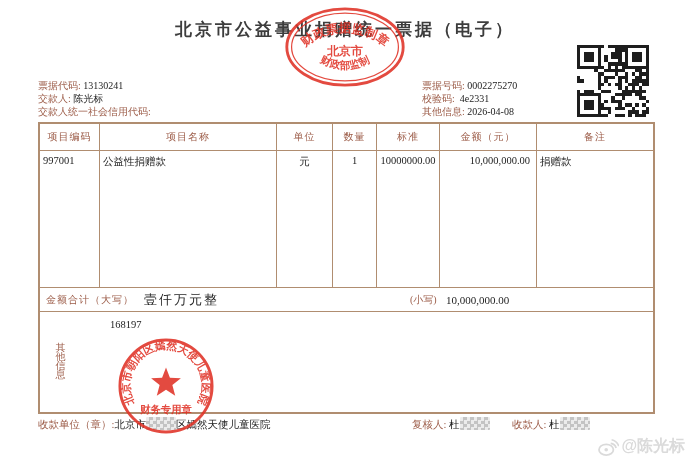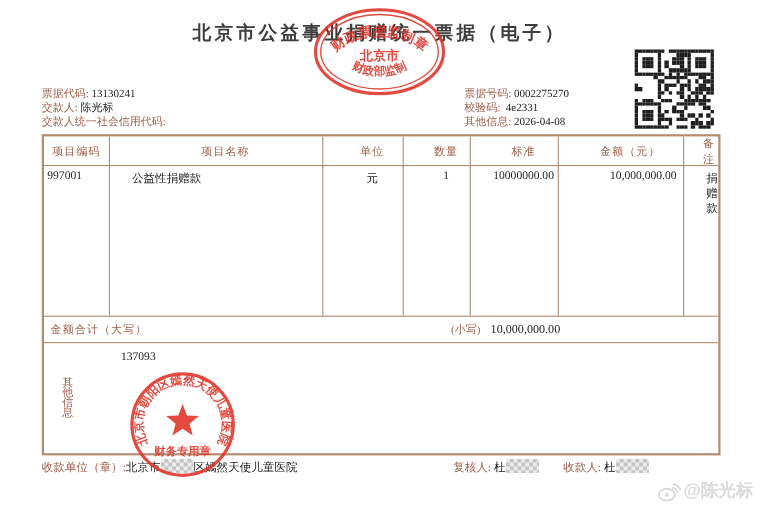--- a/index.html
+++ b/index.html
@@ -24,21 +24,21 @@
   .info-left{left:38px;top:79px;}
   .info-right{left:422px;top:79px;}
   .lbl{color:#9c5c48;}
   .val{color:#232323;}
   
   .qr-box{left:574px;top:42px;width:78px;height:78px;background:#fff;padding:3px;box-sizing:border-box;}
   .qr{display:grid;width:100%;height:100%;grid-template-rows:repeat(21,1fr);grid-template-columns:repeat(21,1fr);}
   .qr i{background:#1e1e1e;display:block;}
   
   .sheet{left:38px;top:122px;width:617px;border:2px solid #b08d70;box-sizing:border-box;}
-  .cols{display:grid;grid-template-columns:60px 177px 56px 44px 63px 97px 1fr;gap:17px;}
+  .cols{display:grid;grid-template-columns:60px 177px 56px 44px 63px 97px 1fr;}
   .hrow{height:26px;border-bottom:1px solid #b08d70;}
   .hcell{color:#9c5c48;font-size:10px;letter-spacing:1px;display:flex;align-items:center;justify-content:center;border-right:1px solid #b08d70;}
   .cols > :last-child{border-right:none;}
   .brow{height:136px;border-bottom:1px solid #b08d70;}
   .bcell{font-size:10.5px;color:#232323;padding:4px 3px;border-right:1px solid #b08d70;box-sizing:border-box;}
   .c-center{text-align:center;}
   .c-right{text-align:right;padding-right:6px;}
   .c-wrap{word-break:break-all;text-align:center;}
   .trow{height:23px;position:relative;border-bottom:1px solid #b08d70;display:flex;align-items:center;}
   .trow .t-lbl{color:#9c5c48;font-size:10px;margin-left:6px;letter-spacing:1px;}
@@ -352,26 +352,27 @@
     <div class="bcell">997001</div>
     <div class="bcell">公益性捐赠款</div>
     <div class="bcell c-center">元</div>
     <div class="bcell c-center">1</div>
     <div class="bcell c-wrap">10000000.00</div>
     <div class="bcell c-right">10,000,000.00</div>
     <div class="bcell">捐赠款</div>
   </div>
   <div class="trow">
     <span class="t-lbl">金额合计（大写）</span>
+    <span class="t-cn">壹仟万元整</span>
     <span class="t-small-lbl">(小写)</span>
     <span class="t-num">10,000,000.00</span>
   </div>
   <div class="orow">
     <span class="o-side">其他信息</span>
-    <span class="o-code">137093</span>
+    <span class="o-code">168197</span>
   </div>
 </div>
 
 <svg class="abs round-stamp" viewBox="0 0 100 100">
   <circle class="stamp-red" cx="50" cy="50" r="47" stroke-width="3"></circle>
   <path id="ringPath" d="M 18 68 A 37 37 0 1 1 82 68" fill="none"></path>
   <text class="stamp-text" font-size="11">
     <textPath href="#ringPath" startOffset="50%" text-anchor="middle">北京市朝阳区嫣然天使儿童医院</textPath>
   </text>
   <polygon fill="#e03226" points="50,31 54,41.5 65.2,42.1 56.5,49.1 59.4,60 50,53.8 40.6,60 43.5,49.1 34.8,42.1 46,41.5"></polygon>

